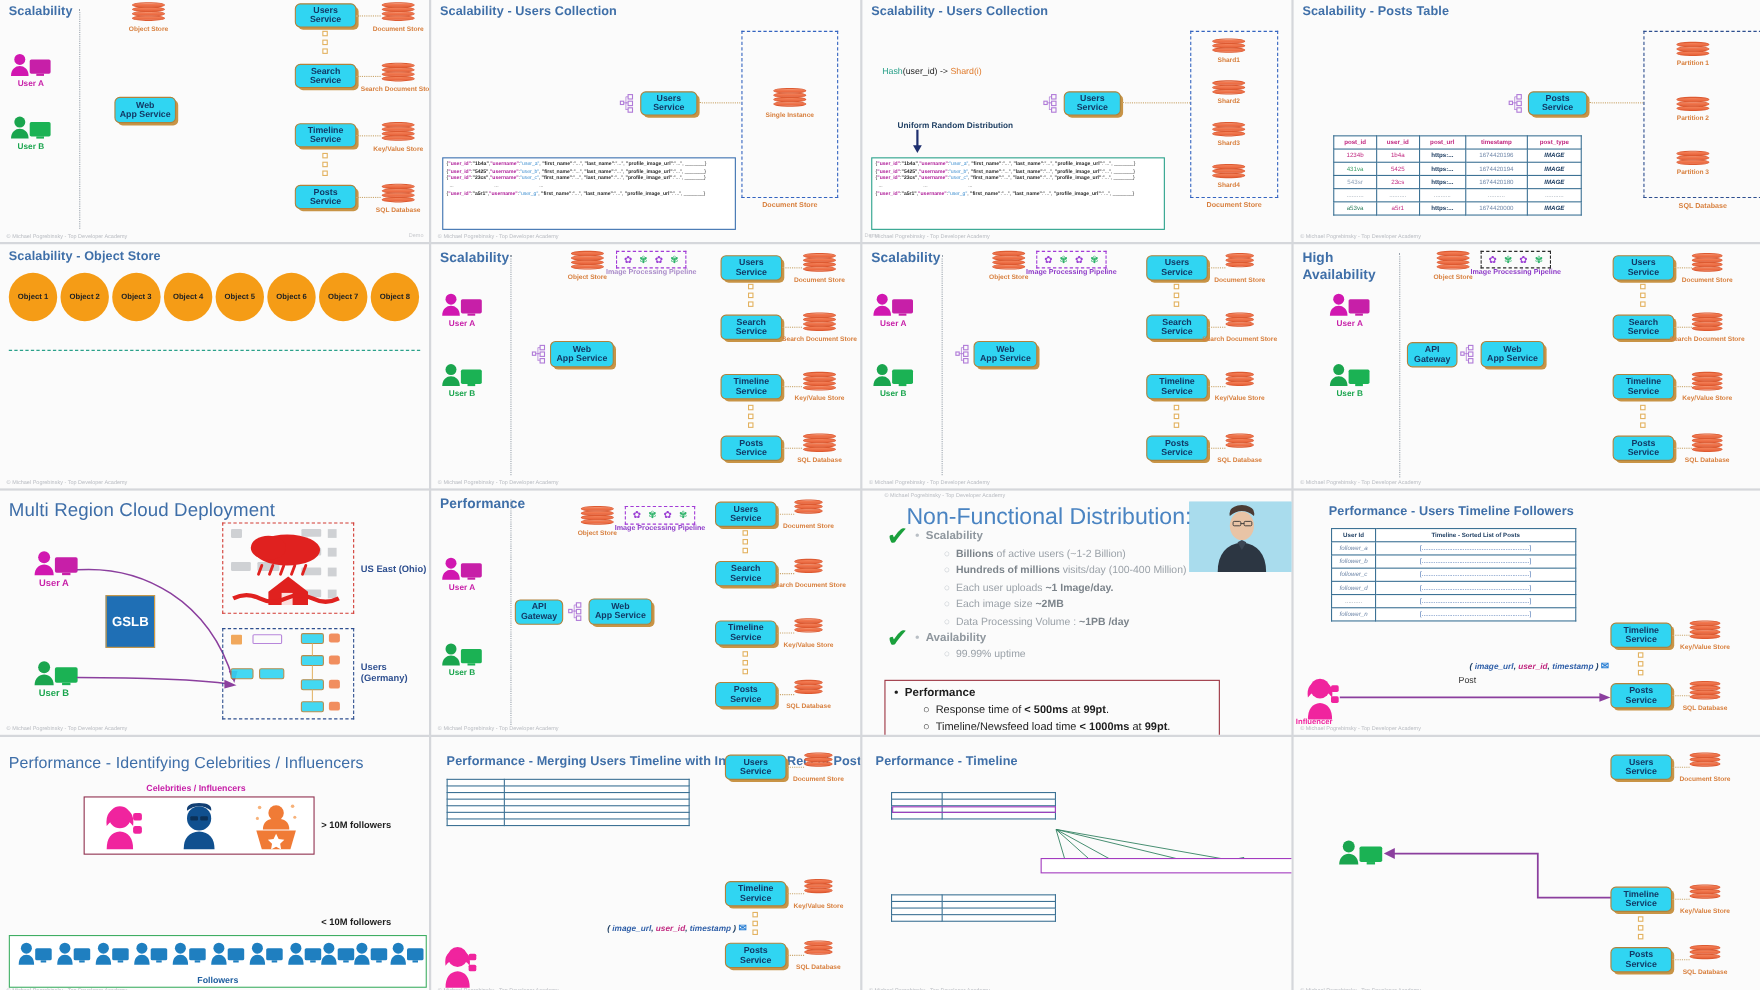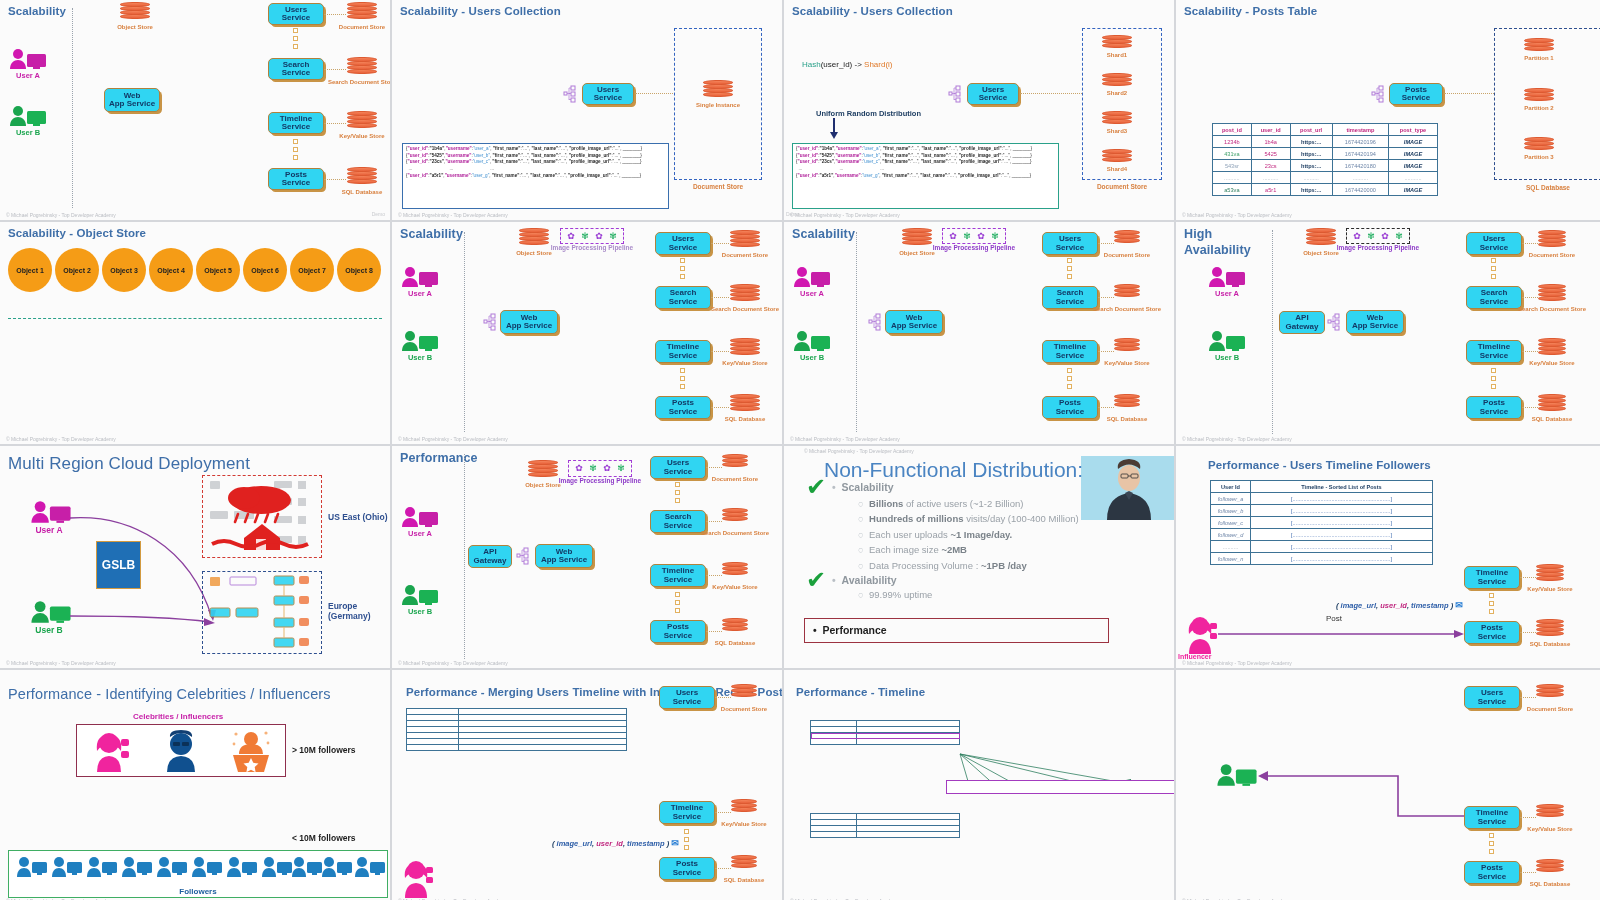--- a/index.html
+++ b/index.html
@@ -877,21 +877,21 @@
         <rect x="30" y="34" width="22" height="9" rx="1.5" fill="#30d5f2" stroke="#b0823c"></rect>
         <g fill="#f0834f">
           <rect x="93" y="2" width="10" height="8" rx="2"></rect>
             <rect x="93" y="22" width="10" height="8" rx="2"></rect>
             <rect x="93" y="44" width="10" height="8" rx="2"></rect>
             <rect x="93" y="64" width="10" height="8" rx="2"></rect>
         </g>
         <path d="M78 11 v11 M78 31 v13 M78 53 v11" stroke="#e2b15f" fill="none"></path>
       </g>
     </svg>
-    <div class="region-label" style="left:328px;top:155px;">Europe (Germany)</div>
+    <div class="region-label" style="left:328px;top:155px;">Users (Germany)</div>
 
     <div class="footer">© Michael Pogrebinsky - Top Developer Academy</div>
   </div>
 
   <div class="slide">
     <div class="slide-title" style="font-size:12.5px;">Performance</div>
     <div class="dotted-v" style="left:72px;top:8px;height:205px;"></div>
 
     <div class="user a" style="left:5px;top:60px;">
       <div class="glyph">
@@ -1019,20 +1019,24 @@
     <div class="check" style="position:absolute;left:22px;top:126px;">✔</div>
     <div style="position:absolute;left:48px;top:128px;">
       <div class="nfr-l1"><span style="color:#b9bfc5;">•</span>&nbsp;&nbsp;<span>Availability</span></div>
       <div style="margin-left:26px;margin-top:3px;">
         <div class="nfr-l2" style="font-size:9.5px;"><span style="color:#c6ccd1;">○</span>&nbsp;&nbsp;<span>99.99% uptime</span></div>
       </div>
     </div>
 
     <div class="perf-box" style="position:absolute;left:20px;top:172px;width:305px;">
       <div class="p1">•&nbsp;&nbsp;<span>Performance</span></div>
+      <div style="margin-left:26px;margin-top:2px;line-height:1.6;">
+        <div class="p2">○&nbsp;&nbsp;<span>Response time of </span><b>&lt; 500ms</b><span> at </span><b>99pt</b><span>.</span></div>
+        <div class="p2">○&nbsp;&nbsp;<span>Timeline/Newsfeed load time </span><b>&lt; 1000ms</b><span> at </span><b>99pt</b><span>.</span></div>
+      </div>
     </div>
 
     <div class="footer" style="left:20px;top:2px;bottom:auto;">© Michael Pogrebinsky - Top Developer Academy</div>
   </div>
 
   <div class="slide">
     <div class="slide-title" style="left:32px;top:13px;">Performance - Users Timeline Followers</div>
 
     <table class="tbl blue" style="left:34px;top:34px;width:223px;">
       <thead>

